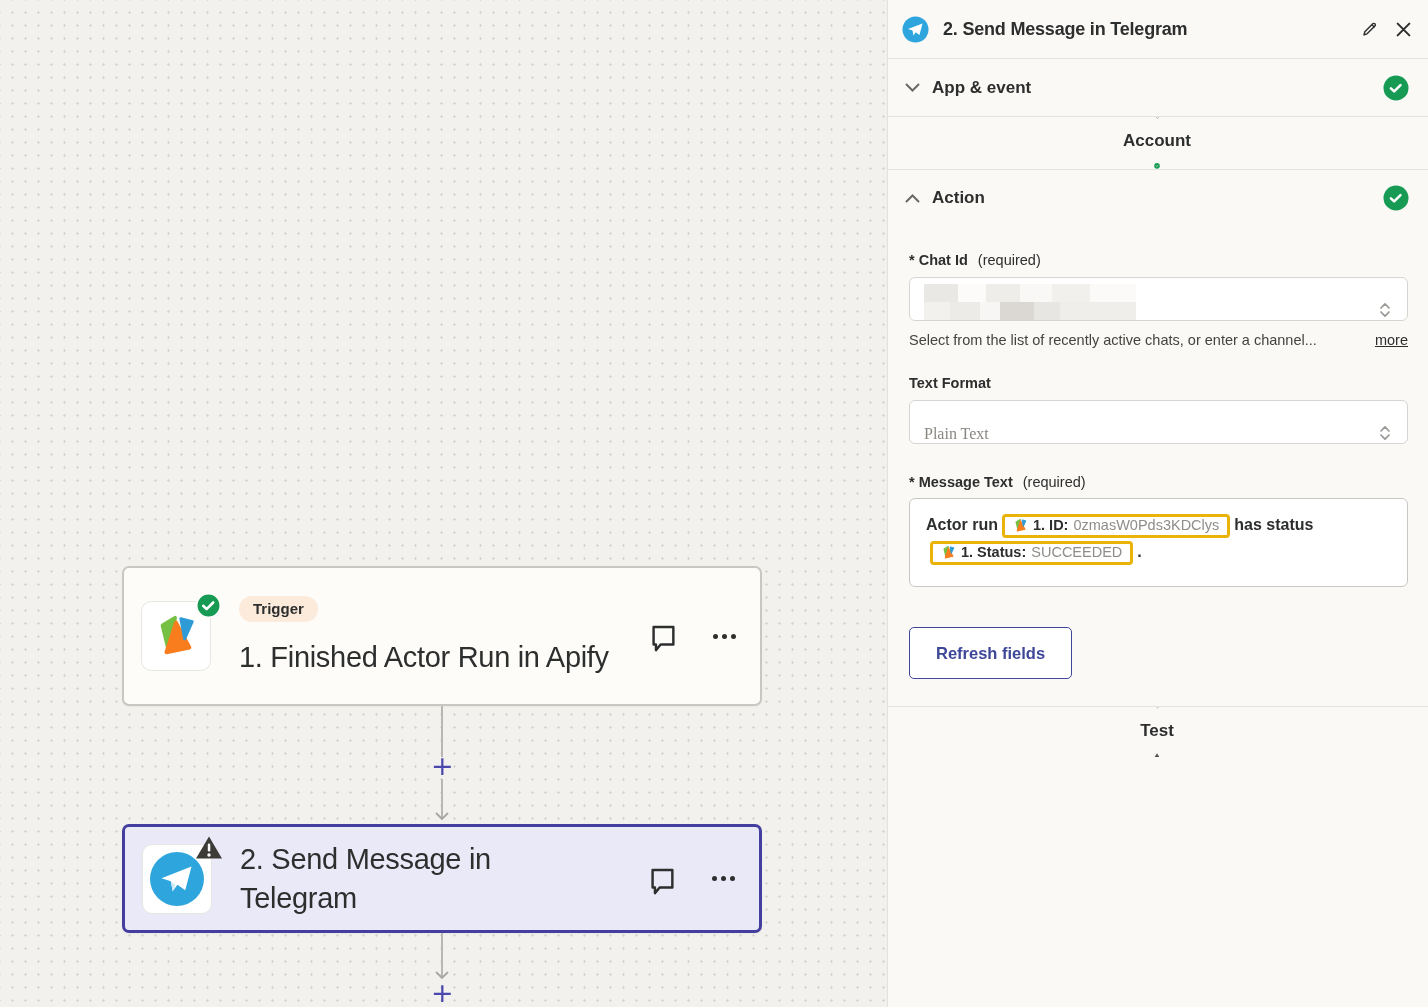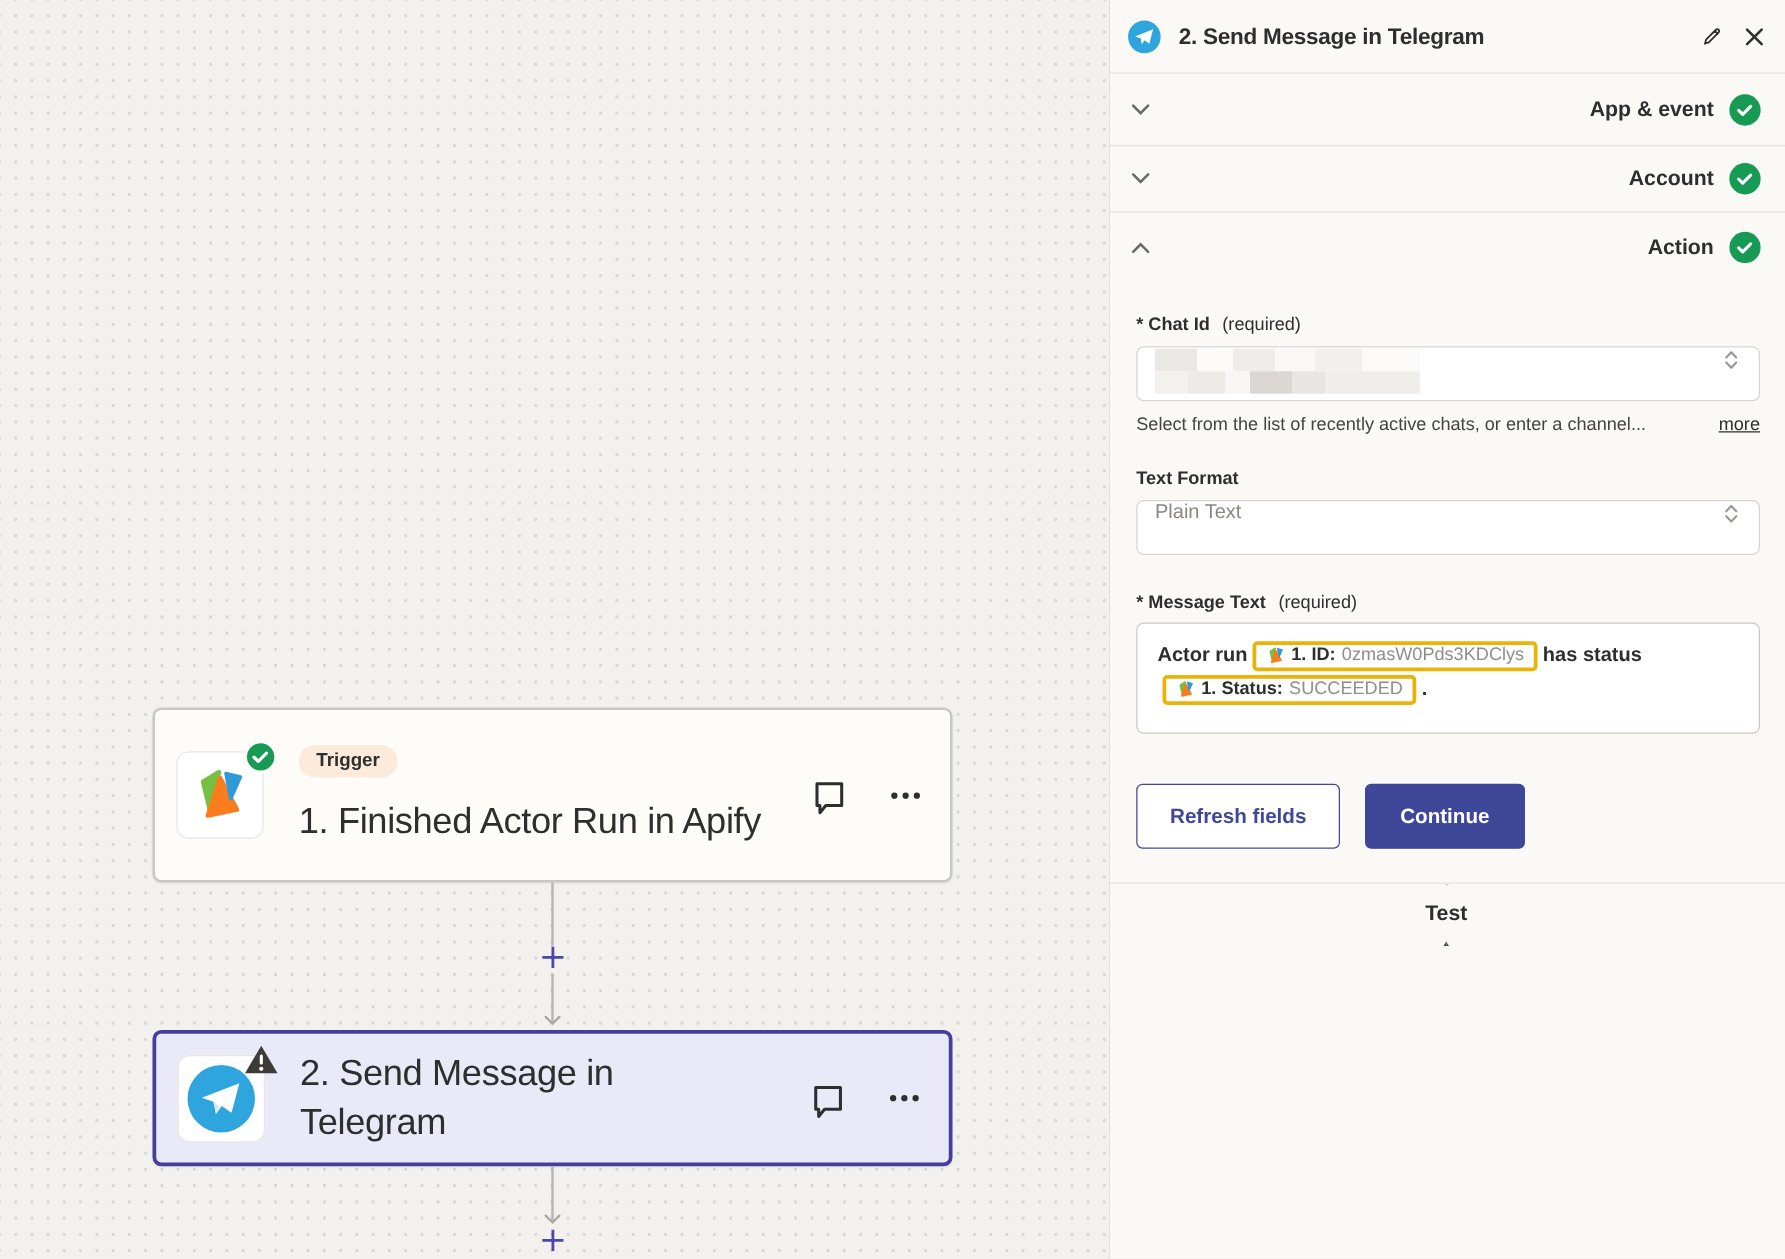--- a/index.html
+++ b/index.html
@@ -63,35 +63,35 @@
   .panel-header {
     height:59px; flex:0 0 59px; display:flex; align-items:center; gap:14px;
     padding:0 16px 0 14px; border-bottom:1px solid #e5e3df;
   }
   .panel-title { font-size:18px; font-weight:700; letter-spacing:-0.2px; flex:1 1 auto; }
   .hdr-icons { display:flex; align-items:center; gap:16px; }
 
   .section-row {
     display:flex; align-items:center; gap:12px; padding:0 19px 0 17px;
     border-bottom:1px solid #e5e3df; background:transparent; width:100%; border-left:none; border-right:none; border-top:none;
-    cursor:pointer; text-align:right;
-  }
-  .row-h58 { height:58px; } .row-h53 { height:53px; } .row-h55 { height:55px; border-bottom:none; }
+    cursor:pointer; text-align:left;
+  }
+  .row-h58 { height:58px; } .row-h53 { height:53px;flex-direction:column; } .row-h55 { height:55px; border-bottom:none; }
   .section-label { font-size:17px; font-weight:700; flex:1 1 auto; color:#2d2e2e; }
 
   .form { padding:0 20px 0 21px; }
   .field-label { font-size:14.5px; margin-top:27px; }
   .field-label b { font-weight:700; }
   .req-note { font-weight:400; color:#2d2e2e; margin-left:6px; }
   .mt-textformat { margin-top:27px; }
   .mt-message { margin-top:30px; }
 
   .combo {
     margin-top:9px; height:44px; background:#fff; border:1px solid #d7d5d1; border-radius:6px;
-    display:flex; align-items:flex-start; padding:0 14px; cursor:pointer; position:relative;
+    display:flex; align-items:flex-end; padding:0 14px; cursor:pointer; position:relative;font-family:Liberation Serif, serif;
   }
   .combo .spacer { flex:1 1 auto; }
   .placeholder { color:#8a8782; font-size:16px; }
 
   .redacted { width:212px; height:37px; display:flex; flex-direction:column; justify-content:center; }
   .blur-row { height:18px; }
   .blur1 { background:linear-gradient(90deg,#eae8e5 0 34px,#fcfbf9 34px 62px,#efede9 62px 96px,#f9f8f6 96px 128px,#f1f0ed 128px 166px,#fbfaf8 166px 100%); }
   .blur2 { background:linear-gradient(90deg,#f2f1ee 0 26px,#edebe8 26px 56px,#f7f6f4 56px 76px,#dbd8d4 76px 110px,#e8e6e3 110px 136px,#f0eeeb 136px 100%); }
 
   .helper-row { display:flex; align-items:baseline; margin-top:11px; gap:12px; }
@@ -317,21 +317,20 @@
               <polygon points="24,10 14,41 38,36" fill="#f97c1d" stroke="#f97c1d" stroke-width="4" stroke-linejoin="round"></polygon>
               <polygon points="29,6 41,9 33,27" fill="#2f9bd6" stroke="#2f9bd6" stroke-width="3" stroke-linejoin="round"></polygon>
             </svg>
             <b>1. Status:</b>
             <span class="tok-val">SUCCEEDED</span>
           </span><span class="msg-strong">.</span>
       </div>
 
       <div class="btn-row">
         <button class="btn btn-outline">Refresh fields</button>
-        <button class="btn btn-primary">Continue</button>
       </div>
     </div>
 
     <div class="test-divider"></div>
 
     <button class="section-row test-row">
       <svg width="15" height="10" viewBox="0 0 15 10">
         <path d="M1.5 1.5l6 6 6-6" fill="none" stroke="#6b6965" stroke-width="2" stroke-linecap="round"></path>
       </svg>
       <span class="section-label">Test</span>

